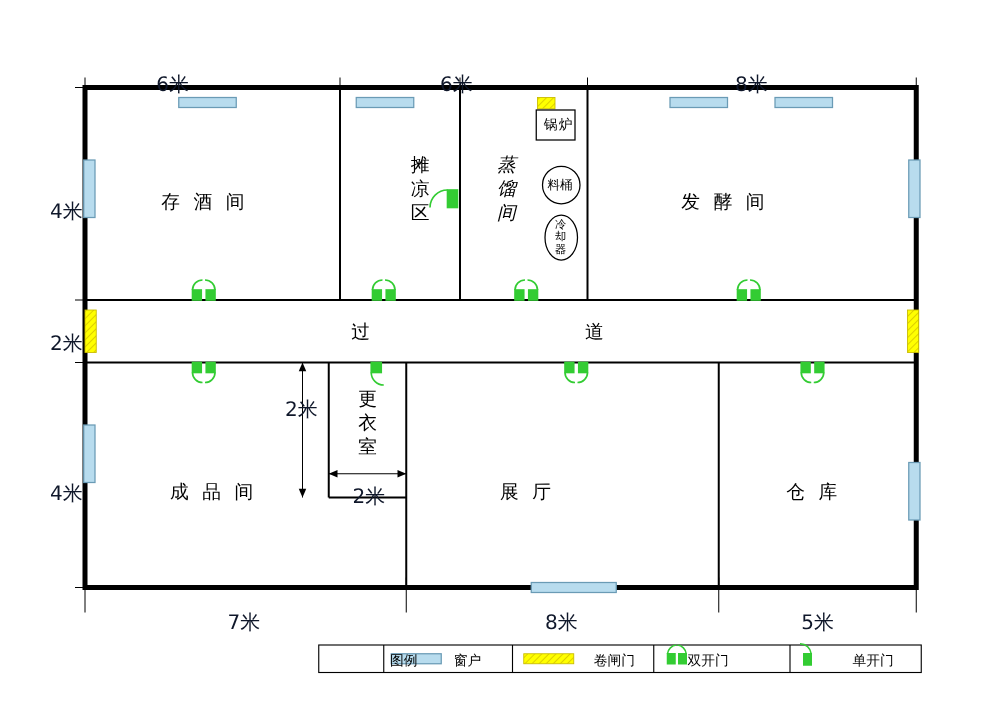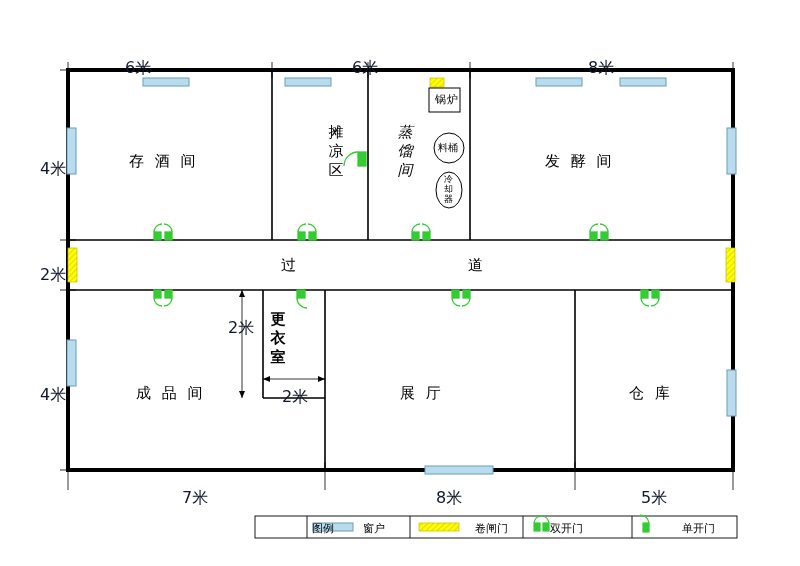--- a/index.html
+++ b/index.html
@@ -245,21 +245,21 @@
 
 <div class="dim" style="left:228px;top:318px;">2米</div>
 <div class="dim" style="left:282px;top:387px;">2米</div>
 
 <div class="room-name" style="left:129px;top:152px;">存 酒 间</div>
 <div class="room-name vert" style="left:303px;top:123px;margin-left:24px;">摊凉区</div>
 <div class="room-name vert" style="left:396px;top:123px;font-style:italic;">蒸馏间</div>
 <div class="room-name" style="left:545px;top:152px;">发 酵 间</div>
 <div class="room-name" style="left:281px;top:256px;">过</div>
 <div class="room-name" style="left:468px;top:256px;">道</div>
-<div class="room-name vert" style="left:269px;top:310px;font-weight:bold;">更衣室</div>
+<div class="room-name vert" style="left:285px;top:310px;">更衣室</div>
 <div class="room-name" style="left:136px;top:384px;">成 品 间</div>
 <div class="room-name" style="left:400px;top:384px;">展    厅</div>
 <div class="room-name" style="left:629px;top:384px;">仓 库</div>
 
 <div class="lbl" style="left:435px;top:92px;font-size:11px;letter-spacing:1px;">锅炉</div>
 <div class="lbl" style="left:438px;top:141px;font-size:10px;">料桶</div>
 <div class="tiny" style="left:444px;top:175px;">冷却器</div>
 
 <div class="legend-text" style="left:265px;top:521px;padding-left:47px;">图例</div>
 <div class="legend-text" style="left:363px;top:521px;">窗户</div>

